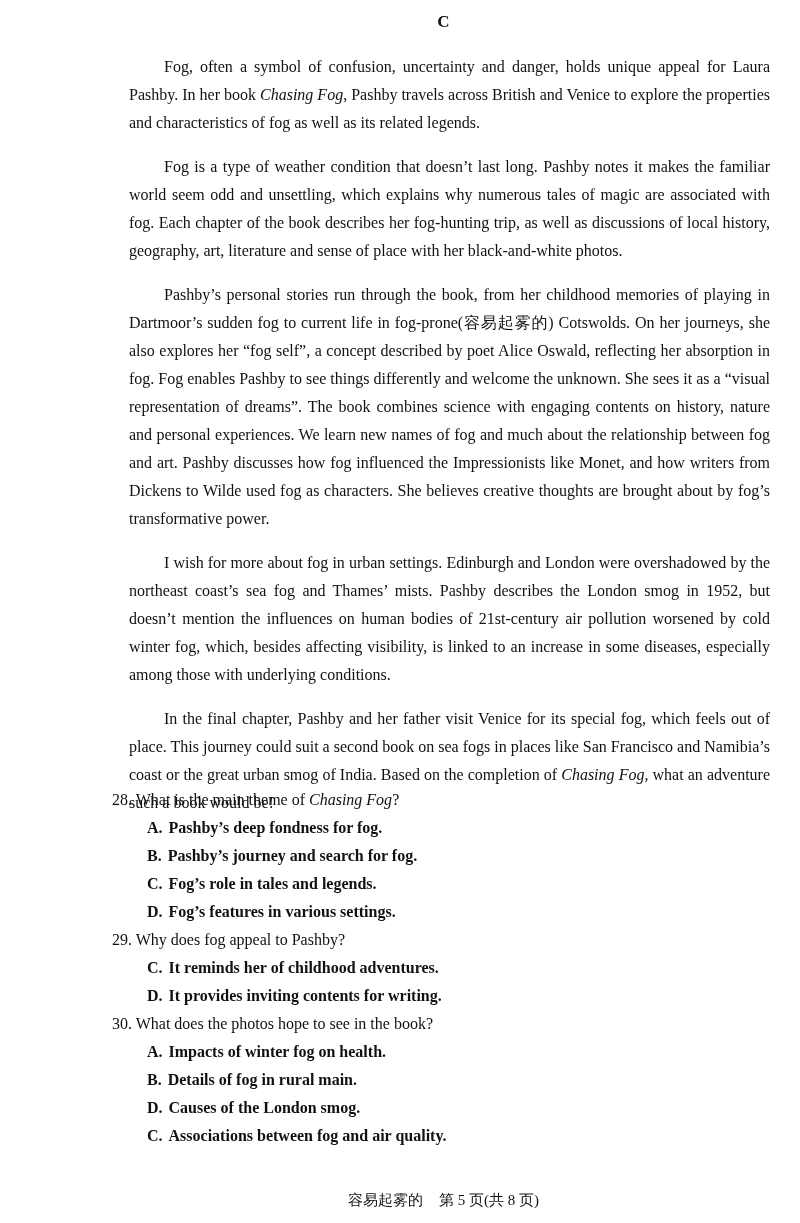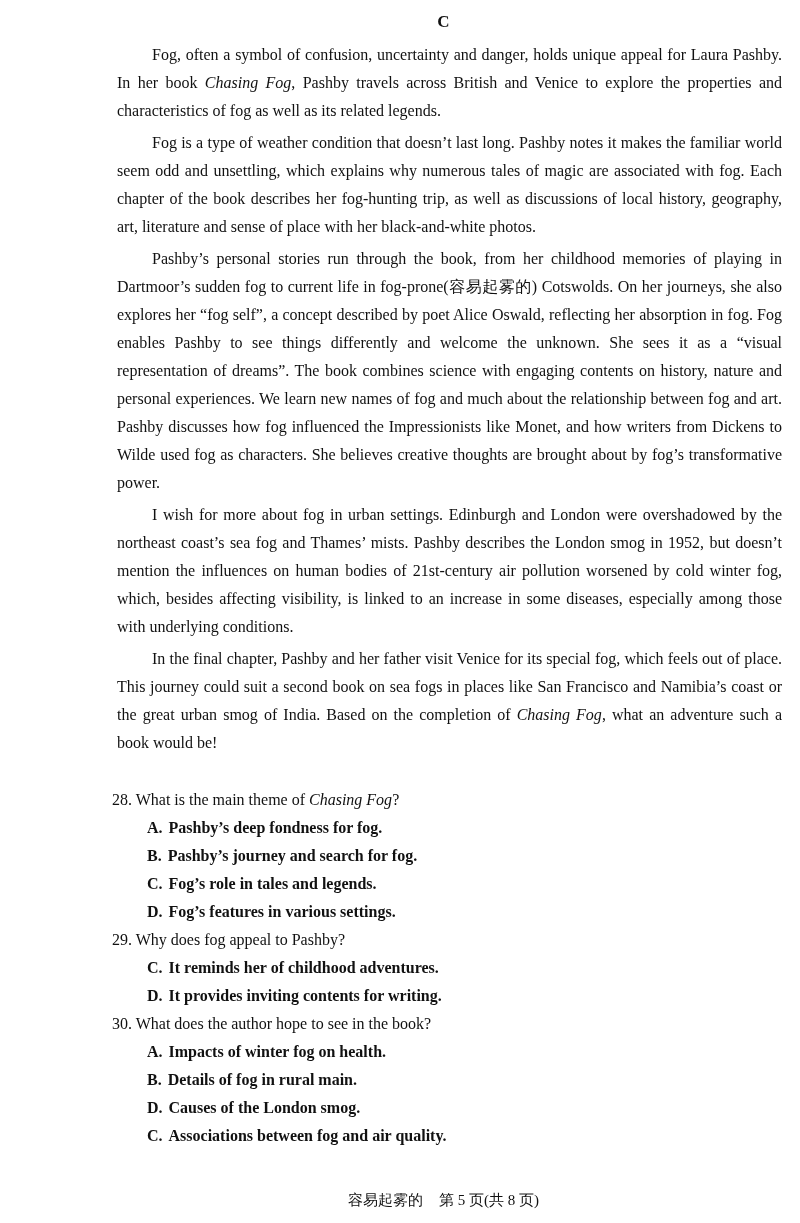--- a/index.html
+++ b/index.html
@@ -10,21 +10,21 @@
   }
   .page { position: absolute; left: 0; top: 0; width: 800px; height: 1223px; }
   .section-letter {
     position: absolute; top: 11px; left: 0; width: 887px; text-align: center;
     font-weight: bold; font-size: 17px; line-height: 22px;
   }
   .passage {
     position: absolute; left: 113px; top: 37px; width: 673px;
     font-size: 16px; line-height: 28px; text-align: justify;
   }
-  .passage p { margin: 4px; text-indent: 35px; }
+  .passage p { margin: 16px; text-indent: 35px; }
   .passage em { font-style: italic; }
   .questions {
     position: absolute; left: 112px; top: 762px; width: 673px;
     font-size: 16px; line-height: 28px; margin-top: 24px;
   }
   .question { margin: 0; }
   .q-stem { display: block; white-space: nowrap; }
   .q-num { display: inline-block; }
   .q-options { margin: 0; padding: 0; list-style: none; }
   .q-option { padding-left: 35px; white-space: nowrap; font-weight: bold; }
@@ -72,21 +72,21 @@
       </span>
       <ul class="q-options">
         <li class="q-option"><span class="opt-letter">C.</span><span>It reminds her of childhood adventures.</span></li>
         <li class="q-option"><span class="opt-letter">D.</span><span>It provides inviting contents for writing.</span></li>
       </ul>
     </div>
 
     <div class="question">
       <span class="q-stem">
         <span class="q-num">30.</span>
-        <span>What does the author hope to see in the book?</span>
+        <span>What does the photos hope to see in the book?</span>
       </span>
       <ul class="q-options">
         <li class="q-option"><span class="opt-letter">A.</span><span>Impacts of winter fog on health.</span></li>
         <li class="q-option"><span class="opt-letter">B.</span><span>Details of fog in rural main.</span></li>
         <li class="q-option"><span class="opt-letter">D.</span><span>Causes of the London smog.</span></li>
         <li class="q-option"><span class="opt-letter">C.</span><span>Associations between fog and air quality.</span></li>
       </ul>
     </div>
   </div>
 

